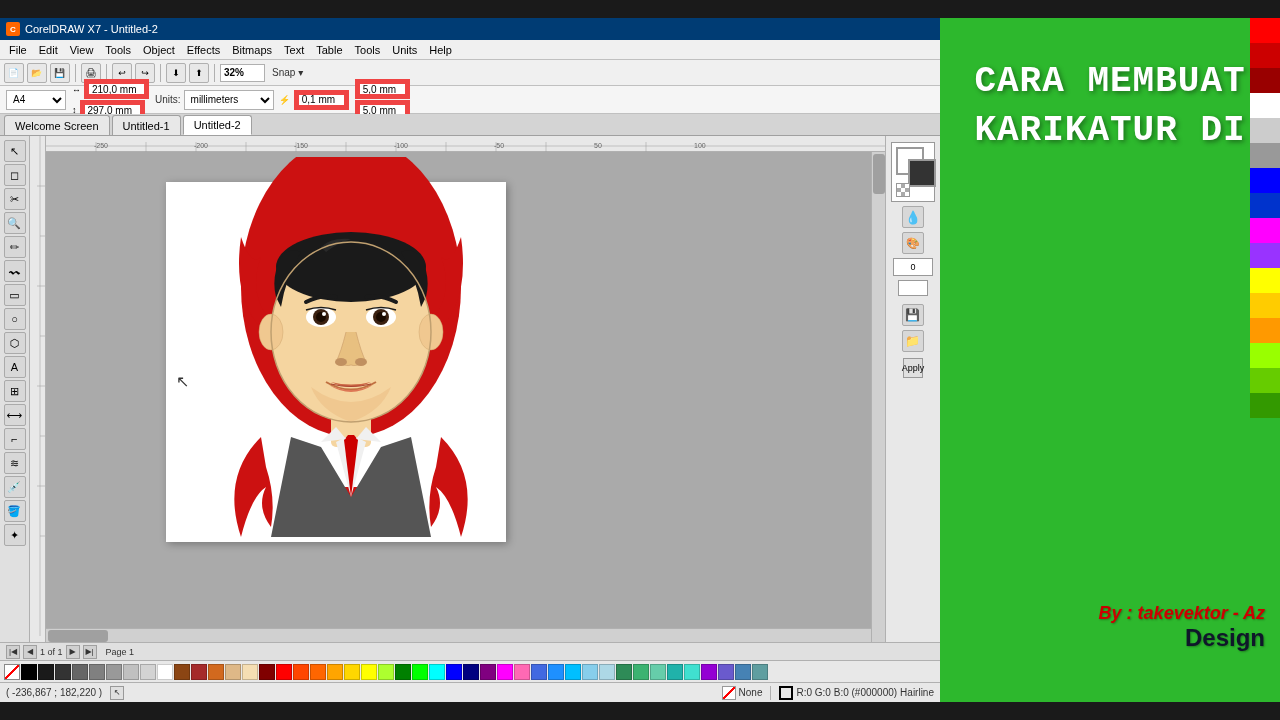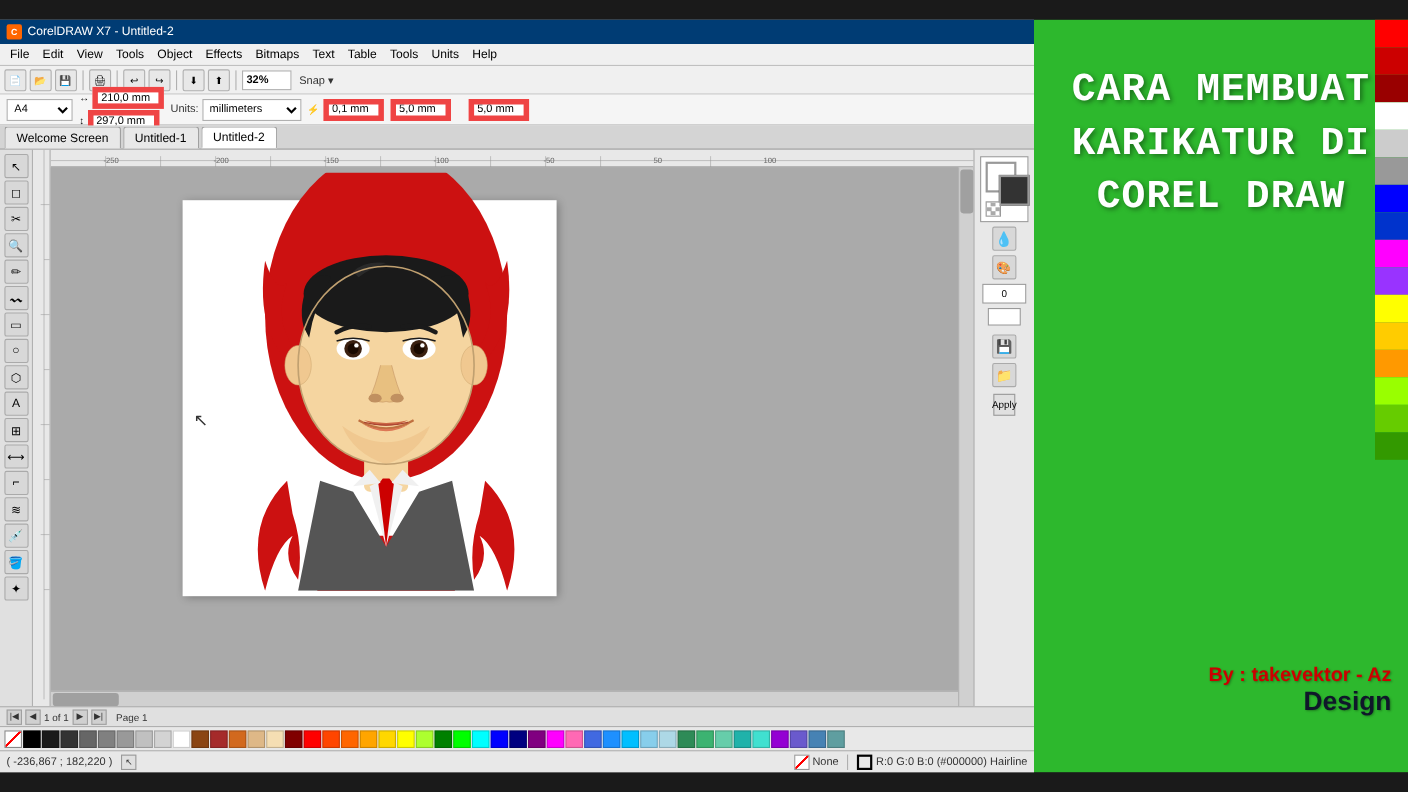--- a/index.html
+++ b/index.html
@@ -420,21 +420,21 @@
         <select class="prop-select" style="width:90px">
           <option>millimeters</option>
           <option>inches</option>
           <option>pixels</option>
         </select>
       </div>
       <div style="display:flex;align-items:center;gap:3px;">
         <span style="font-size:9px;">⚡</span>
         <input class="prop-input" style="width: 55px;" value="0,1 mm">
       </div>
-      <div style="display:flex;gap:16px;">
+      <div style="display:flex;flex-direction:column;gap:1px;">
         <input class="prop-input" style="width: 55px;" value="5,0 mm">
         <input class="prop-input" style="width: 55px;" value="5,0 mm">
       </div>
     </div>
 
     <div class="tabs-bar">
       <div class="tab">
         <span>Welcome Screen</span>
       </div>
       <div class="tab">
@@ -705,21 +705,20 @@
   </div>
 
   <div class="green-overlay">
 
     <div style="position:absolute;top:0;left:0;width:0;height:0;border-style:solid;border-width:100px 100px 0 0;border-color:transparent transparent transparent transparent;z-index:1;"></div>
 
     <div style="margin-top:20px;z-index:2;">
       <div style="font-family:'Courier New',monospace;font-size:36px;font-weight:bold;color:white;text-align:center;line-height:1.35;text-shadow:2px 2px 5px rgba(0,0,0,0.4);letter-spacing:1px;">
         <div>CARA  MEMBUAT</div>
         <div>KARIKATUR  DI</div>
-        <div>COREL  DRAW</div>
       </div>
     </div>
 
     <div style="position:absolute;right:0;top:0;width:30px;height:400px;display:flex;flex-direction:column;">
       <div style="background:#ff0000;flex:1;"></div>
       <div style="background:#cc0000;flex:1;"></div>
       <div style="background:#990000;flex:1;"></div>
       <div style="background:#ffffff;flex:1;"></div>
       <div style="background:#cccccc;flex:1;"></div>
       <div style="background:#999999;flex:1;"></div>
@@ -729,20 +728,20 @@
       <div style="background:#9933ff;flex:1;"></div>
       <div style="background:#ffff00;flex:1;"></div>
       <div style="background:#ffcc00;flex:1;"></div>
       <div style="background:#ff9900;flex:1;"></div>
       <div style="background:#99ff00;flex:1;"></div>
       <div style="background:#66cc00;flex:1;"></div>
       <div style="background:#339900;flex:1;"></div>
     </div>
 
     <div style="position:absolute;bottom:50px;right:15px;text-align:right;">
-      <div style="font-size:18px;font-weight:bold;color:#cc0000;text-shadow:1px 1px 2px rgba(0,0,0,0.3);">By : takevektor - Az</div>
+      <div style="font-size:18px;font-weight:bold;color:#cc0000;font-style:italic;text-shadow:1px 1px 2px rgba(0,0,0,0.3);">By : takevektor - Az</div>
       <div style="font-size:24px;font-weight:bold;color:#0f172a;text-shadow:1px 1px 2px rgba(0,0,0,0.3);">Design</div>
     </div>
   </div>
 
 </div>
 
 <div style="height:18px;background:#1a1a1a;"></div>
 
 </body></html>

